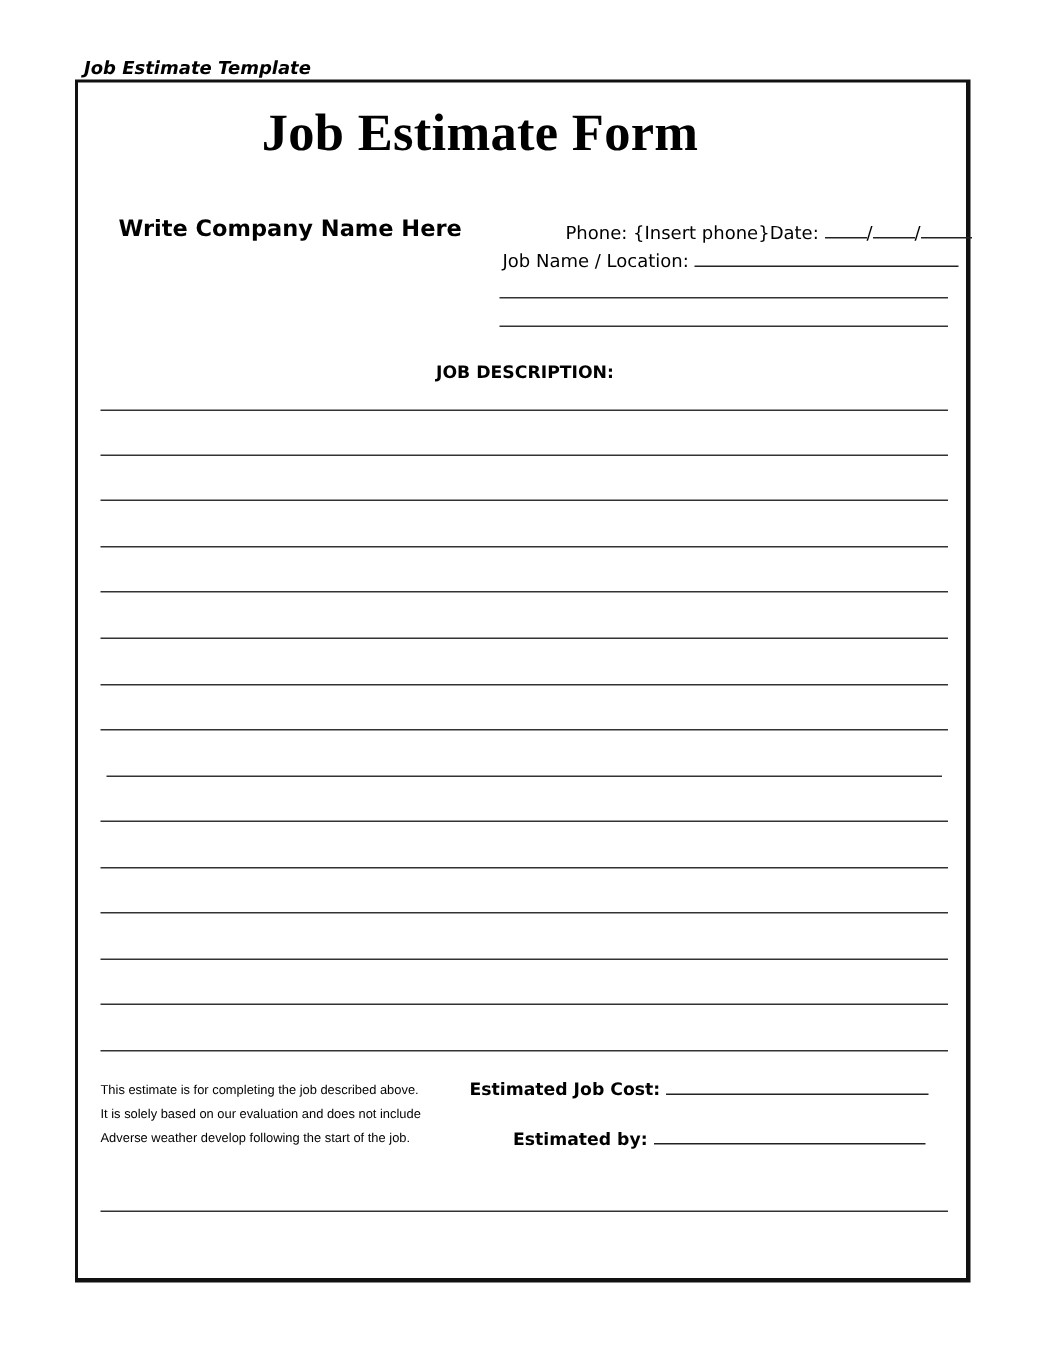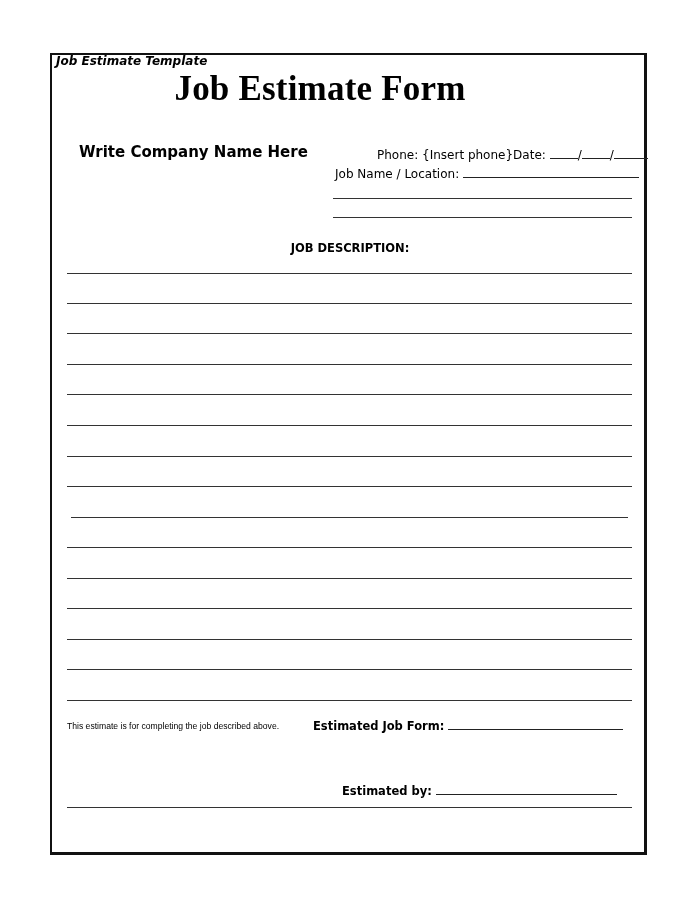--- a/index.html
+++ b/index.html
@@ -1,18 +1,18 @@
 <!DOCTYPE html>
 <html><head>
 <meta charset="utf-8">
 <style>
   html, body { margin: 0; padding: 0; background: #ffffff; }
   body { width: 696px; height: 900px; position: relative; overflow: hidden; font-family: "Liberation Sans", sans-serif; color: #000; }
   .frame { position: absolute; left: 50px; top: 53px; width: 592px; height: 797px; border: 2px solid #111; border-right-width: 3px; border-bottom-width: 3px; }
-  .template-label { position: absolute; left: 56px; top: 54px; font-family: "DejaVu Sans", sans-serif; font-size: 12px; font-weight: bold; font-style: italic; }
+  .template-label { position: absolute; left: 56px; top: 38px; font-family: "DejaVu Sans", sans-serif; font-size: 12px; font-weight: bold; font-style: italic; }
   .title { position: absolute; left: 0; width: 640px; top: 69px; text-align: center; font-family: "Liberation Serif", serif; font-weight: bold; font-size: 35px; letter-spacing: 0.2px; }
   .company { position: absolute; left: 79px; top: 143px; font-family: "DejaVu Sans", sans-serif; font-size: 15px; font-weight: bold; text-align: right; }
   .right-info { position: absolute; font-family: "DejaVu Sans", sans-serif; font-size: 12px; white-space: nowrap; }
   .phone-row { left: 377px; top: 146px; }
   .job-row { left: 335px; top: 165px; text-align: right; }
   .blank { display: inline-block; border-bottom: 1px solid #222; height: 12px; vertical-align: baseline; }
   .hline { position: absolute; height: 0; border-top: 1.5px solid #333; }
   .jobdesc { position: absolute; left: 0; width: 696px; top: 241px; text-align: center; font-family: "DejaVu Sans", sans-serif; font-weight: bold; font-size: 11.5px; padding-left: 2px; }
   .disclaimer { position: absolute; left: 67px; top: 719px; font-family: Liberation Sans, sans-serif; font-size: 8.6px; line-height: 15.8px; }
   .disclaimer div { white-space: nowrap; }
@@ -58,25 +58,27 @@
   <div class="hline" style="left:67px; top:547px; width:565px;"></div>
   <div class="hline" style="left:67px; top:578px; width:565px;"></div>
   <div class="hline" style="left:67px; top:608px; width:565px;"></div>
   <div class="hline" style="left:67px; top:639px; width:565px;"></div>
   <div class="hline" style="left:67px; top:669px; width:565px;"></div>
   <div class="hline" style="left:67px; top:700px; width:565px;"></div>
 </div>
 
 <div class="disclaimer">
   <div>This estimate is for completing the job described above.</div>
+  <div>It is solely based on our evaluation and does not include</div>
+  <div>Adverse weather develop following the start of the job.</div>
 </div>
 
 <div class="cost-row" style="left:313px; top:717px;">
-  <span>Estimated Job Form:</span>
+  <span>Estimated Job Cost:</span>
   <span class="blank" style="width:175px"></span>
 </div>
 
-<div class="cost-row" style="left:342px; top:750px;margin-top:32px;">
+<div class="cost-row" style="left:342px; top:750px;">
   <span>Estimated by:</span>
   <span class="blank" style="width:181px"></span>
 </div>
 
 <div class="hline" style="left:67px; top:807px; width:565px;"></div>
 
 </body></html>

